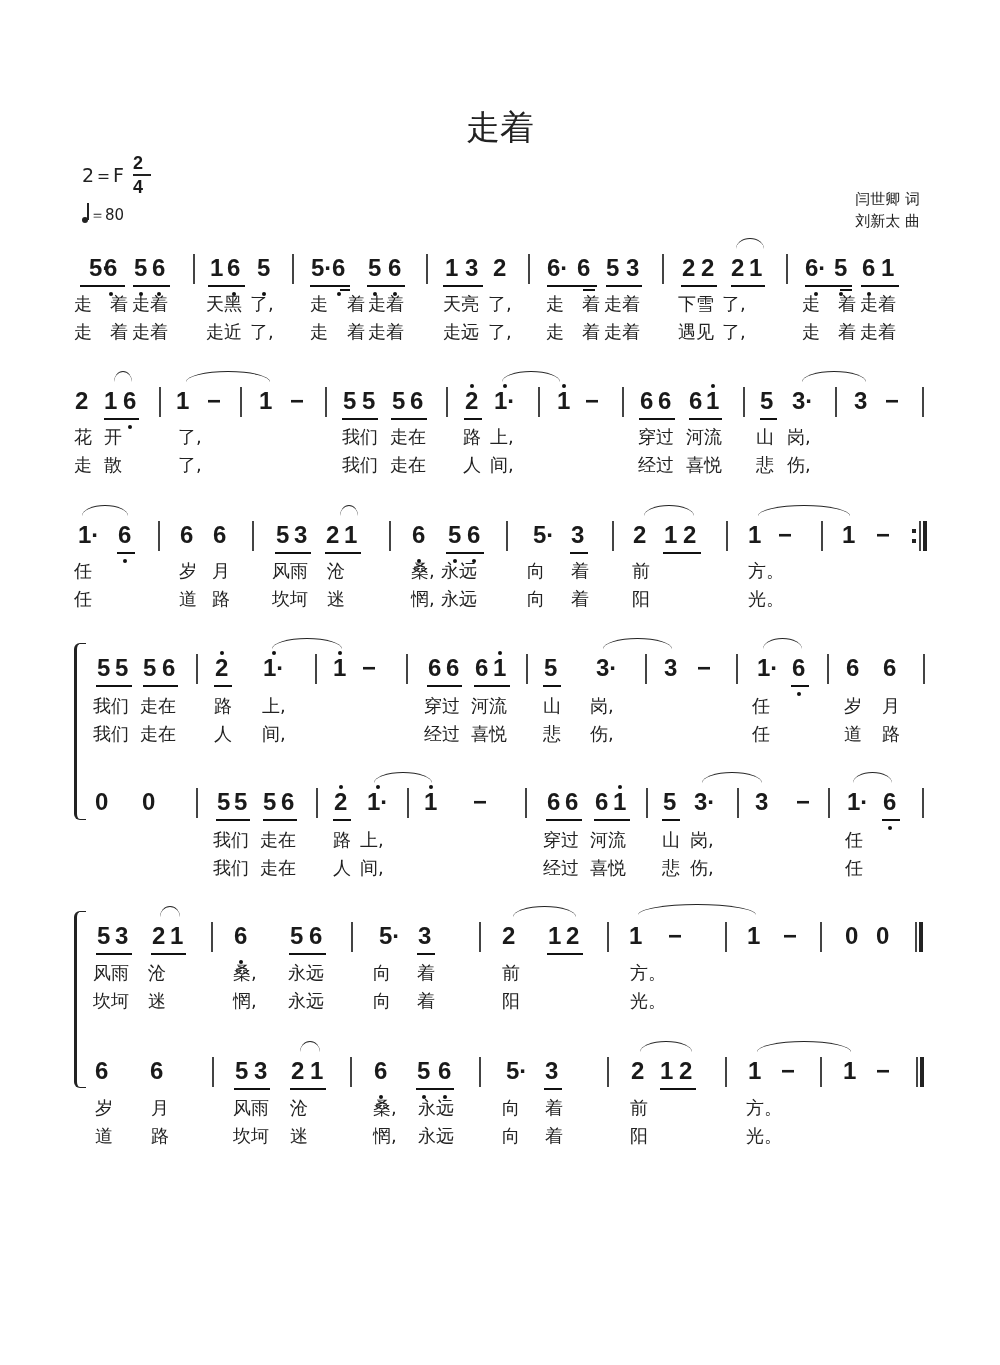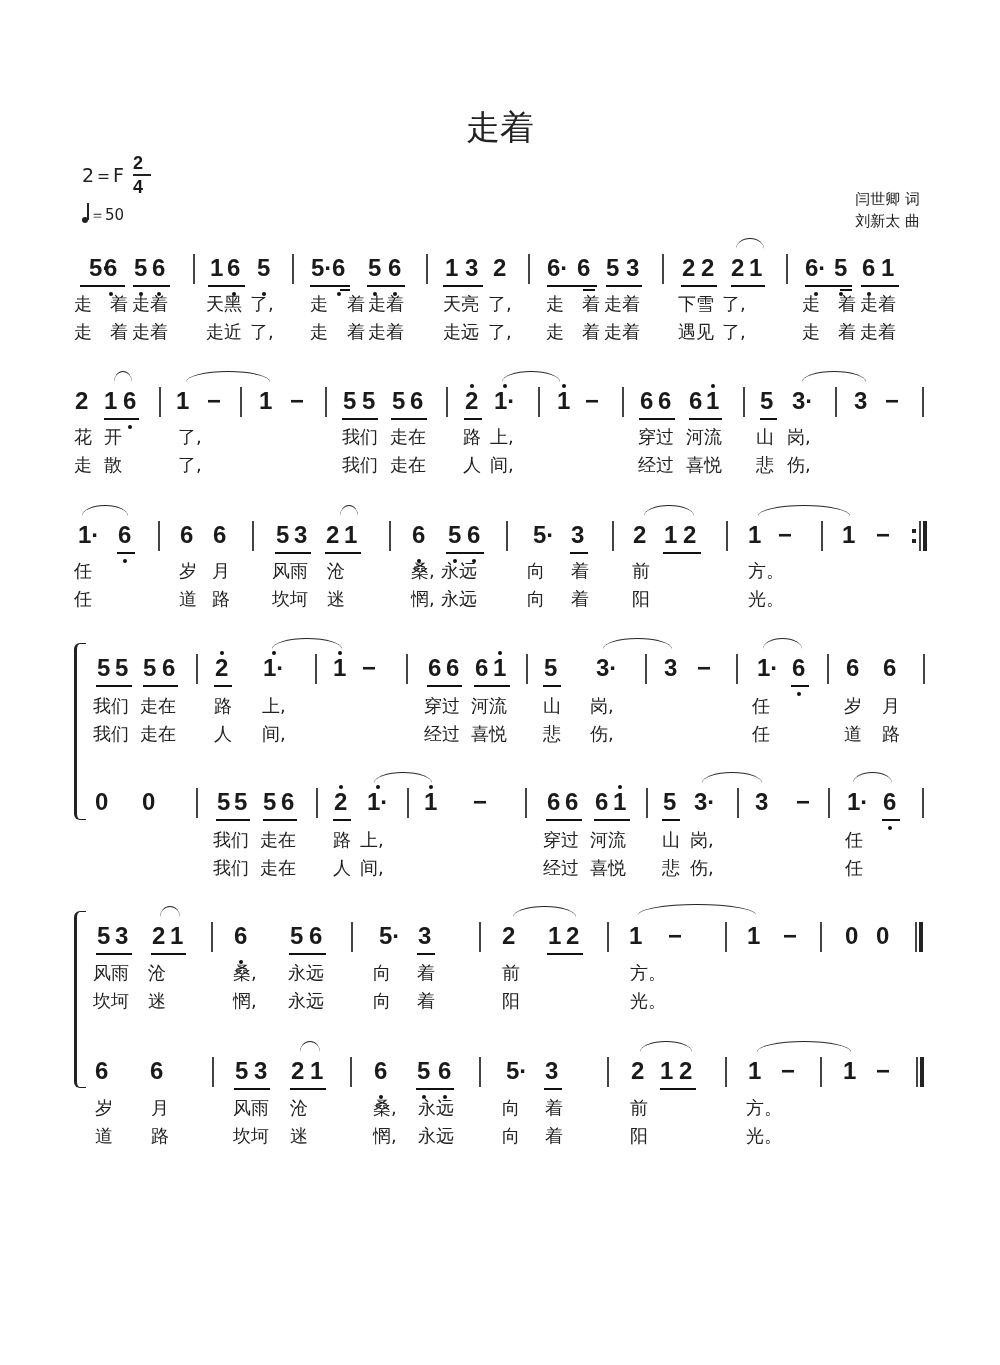--- a/index.html
+++ b/index.html
@@ -38,21 +38,21 @@
 <body>
 
 <div class="abs title">走着</div>
 <div class="abs key">2＝F</div>
 <div class="abs meter">
   <span>2</span>
   <span class="bar"></span>
   <span>4</span>
 </div>
 <div class="abs tempo">
-  <span class="note"></span><span>＝50</span>
+  <span class="note"></span><span>＝80</span>
 </div>
 <div class="abs credits">
   <div>闫世卿 词</div>
   <div>刘新太 曲</div>
 </div>
 
 <div id="score">
     <div class="staff" style="top: 248px;">
       <div class="nrow">
         <div class="tok" style="left: 89px;">5·</div>

